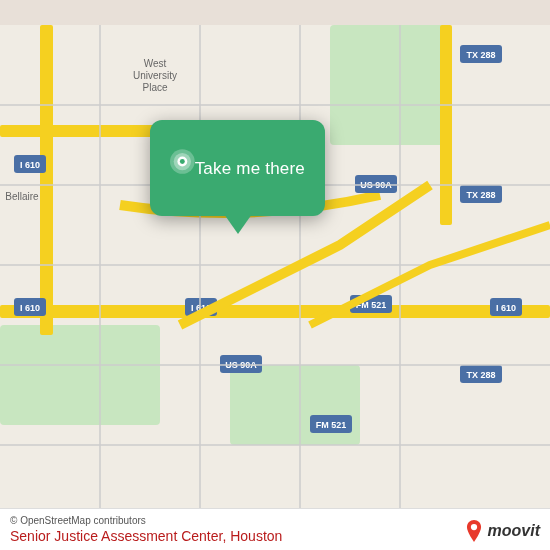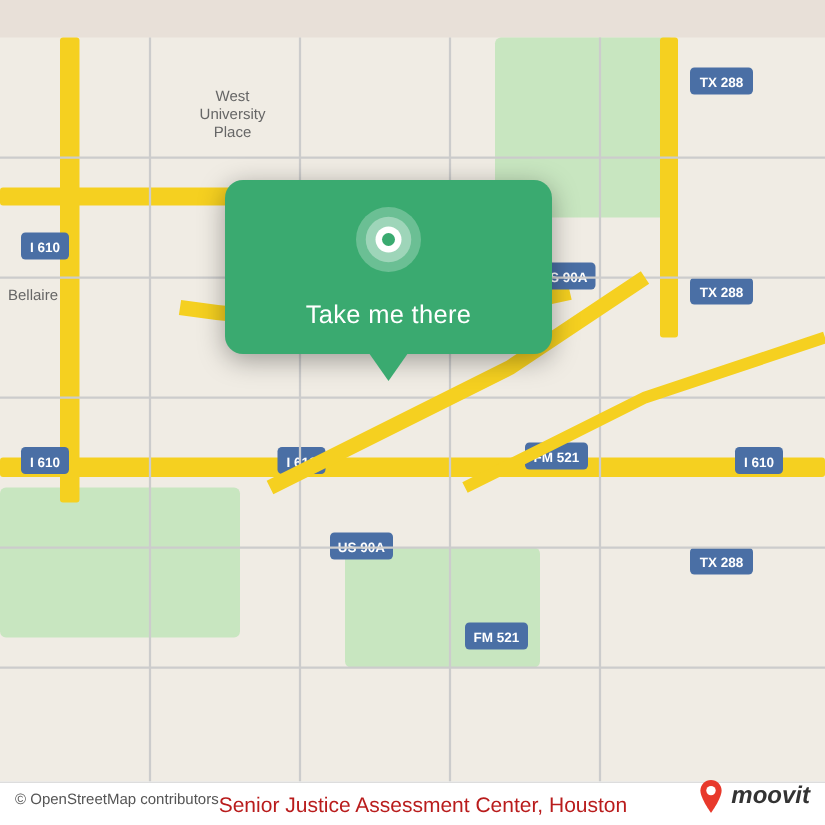--- a/index.html
+++ b/index.html
@@ -25,25 +25,25 @@
       height: 100%;
       position: absolute;
       top: 0; left: 0;
     }
 
     
     #popup-card {
       position: absolute;
       top: 120px;
       left: 150px;
-      width: 218px;
+      width: 175px;
       background: #3aaa70;
       border-radius: 12px;
       display: flex;
-      flex-direction: column;
+      flex-direction: row;
       align-items: center;
       padding: 18px 20px 16px 20px;
       box-shadow: 0 4px 18px rgba(0,0,0,0.35);
       z-index: 10;
     }
 
     #popup-card::after {
       content: '';
       position: absolute;
       bottom: -18px;
@@ -75,21 +75,21 @@
 
     
     #bottom-bar {
       position: absolute;
       bottom: 0;
       left: 0;
       width: 100%;
       background: #fff;
       border-top: 1px solid #ddd;
       display: flex;
-      flex-direction: row;
+      flex-direction: column;
       padding: 6px 10px 6px 10px;
       z-index: 10;
     }
 
     #attribution {
       font-size: 10px;
       color: #555;
       margin-bottom: 2px;
     }
 

